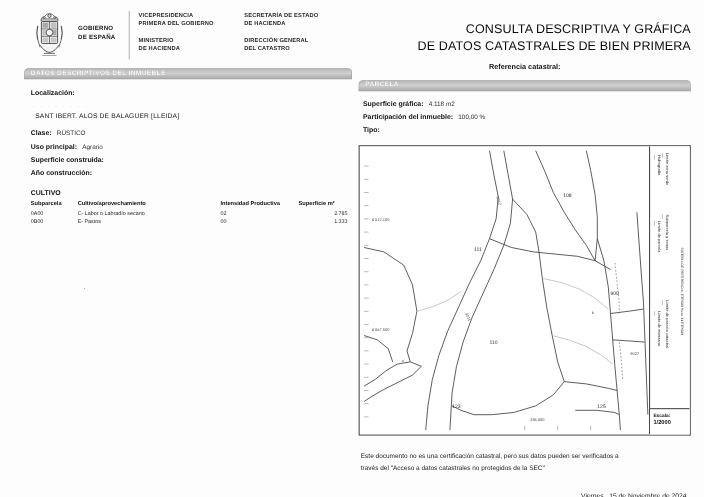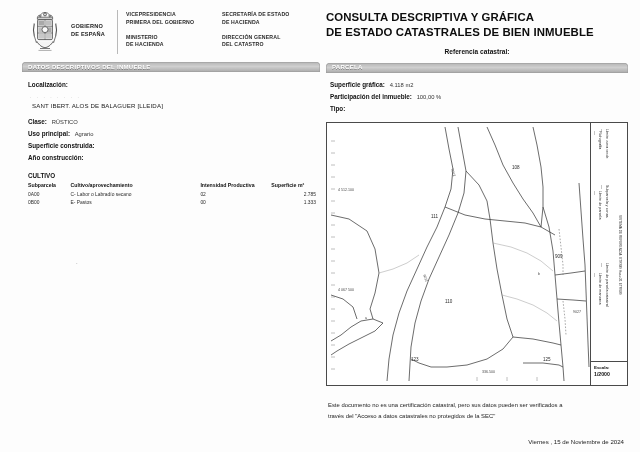--- a/index.html
+++ b/index.html
@@ -173,27 +173,27 @@
 
   
   .right-col {
     position: absolute;
     left: 326px;
     top: 8px;
     width: 302px;
     height: 436px;
   }
   .doc-title {
-    text-align: left;
+    text-align: right;
     font-size: 11.4px;
-    font-weight: bold;
+    font-weight: normal;
     line-height: 1.34;
     letter-spacing: .1px;
     color: #0d0d0d;
-    margin-top: 2px;
+    margin-top: 12px;
   }
   .refcat {
     text-align: center;
     font-size: 6.6px;
     font-weight: bold;
     margin-top: 7px;
     color: #111;
   }
   .sec-bar.r { margin-top: 8px; }
 
@@ -415,21 +415,21 @@
       </table>
 
       <div class="dot-mark">.</div>
     </div>
   </div>
 
   <div class="right-col">
 
     <div class="doc-title">
       <div>CONSULTA DESCRIPTIVA Y GRÁFICA</div>
-      <div>DE ESTADO CATASTRALES DE BIEN INMUEBLE</div>
+      <div>DE DATOS CATASTRALES DE BIEN PRIMERA</div>
     </div>
 
     <div class="refcat">
       <span>Referencia catastral:</span>
       <span></span>
     </div>
 
     <div class="sec-bar r">
       <span class="lbl">PARCELA</span>
     </div>

